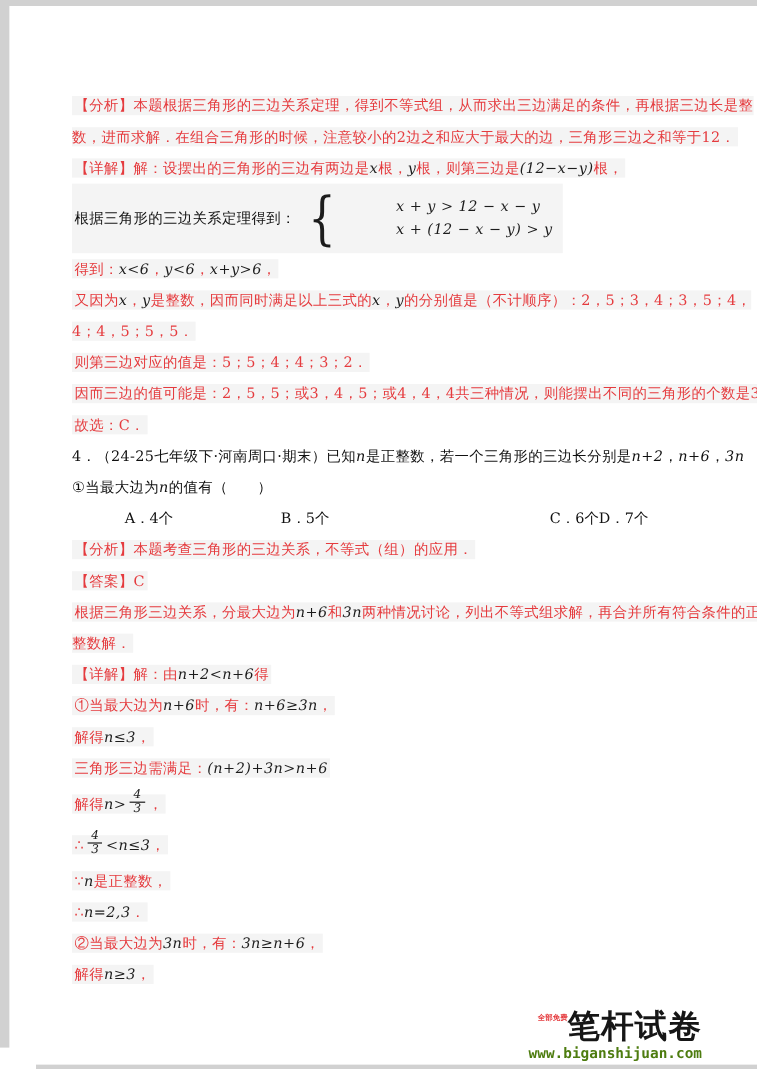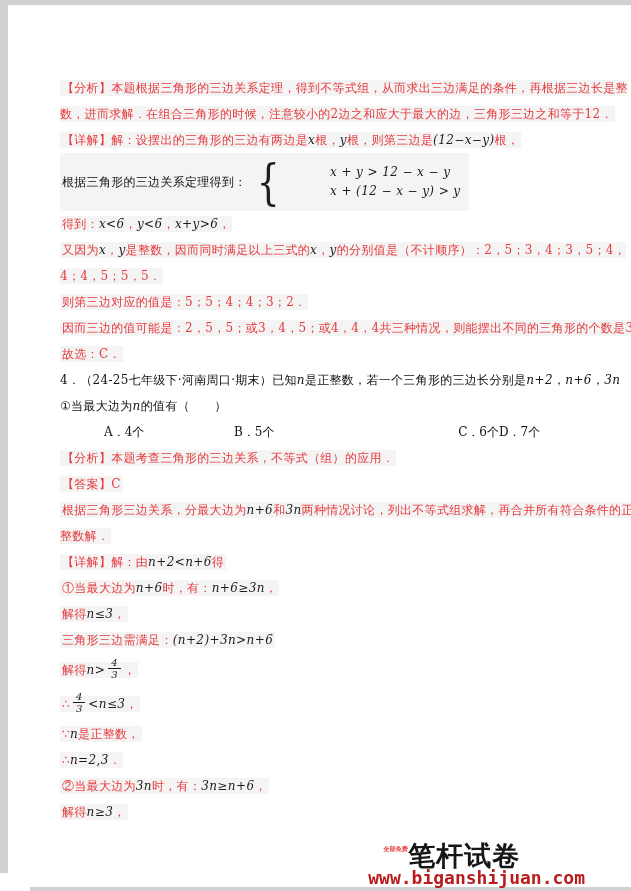--- a/index.html
+++ b/index.html
@@ -60,21 +60,21 @@
     transform:scale(0.62);transform-origin:bottom right;
     white-space:nowrap;margin-bottom:3px;
     font-family:"DejaVu Sans","Liberation Sans",sans-serif;
   }
   .brand{
     font-size:27px;line-height:28px;font-weight:bold;color:#161616;
     letter-spacing:1px;white-space:nowrap;
     font-family:"DejaVu Sans","Liberation Sans",sans-serif;
   }
   .url{
-    font-size:18px;line-height:16px;font-weight:bold;color:#b91c1c;
+    font-size:12px;line-height:16px;font-weight:bold;color:#4d7c0f;
     font-family:"DejaVu Sans Mono","Liberation Mono",monospace;
     letter-spacing:0px;text-align:right;
   }
 </style>
 </head>
 <body>
 
 <div class="app">
   <div class="bg-strip bg-top"></div>
   <div class="bg-strip bg-left"></div>

